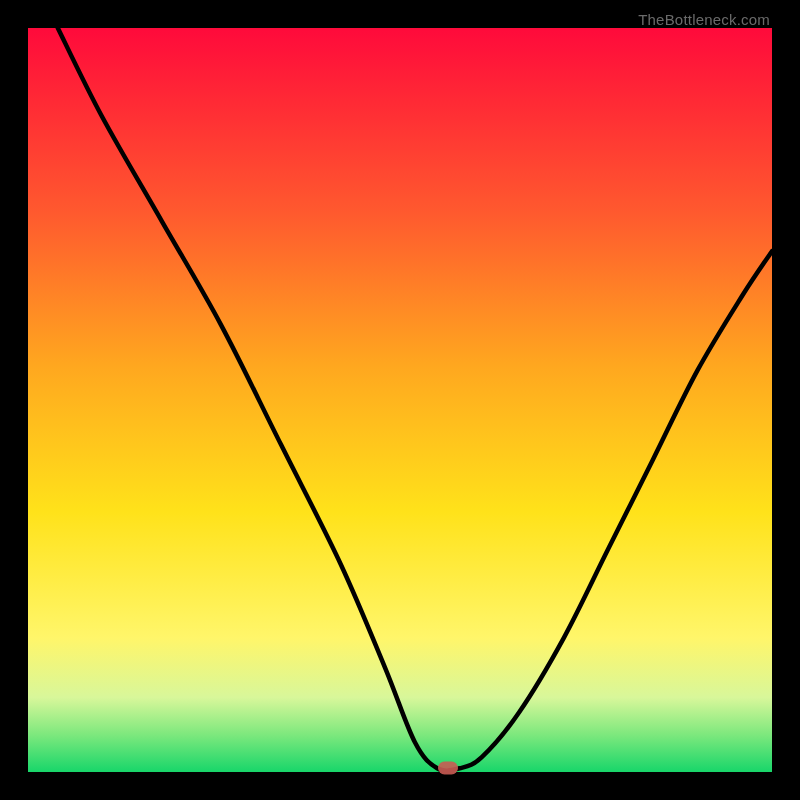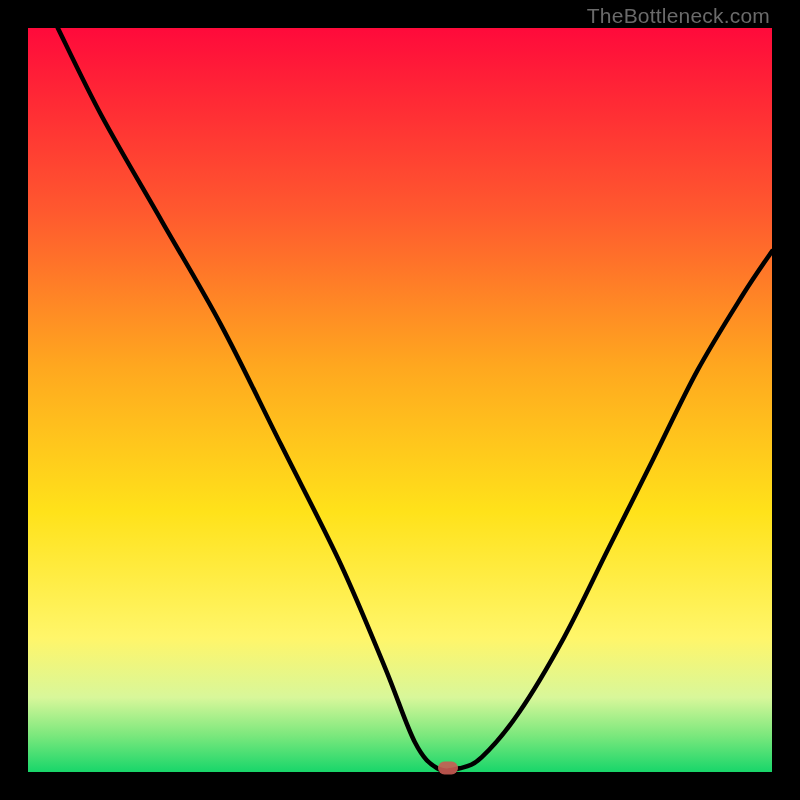--- a/index.html
+++ b/index.html
@@ -32,24 +32,24 @@
       #ffa61f 45%,
       #ffe21a 65%,
       #fff66a 82%,
       #d8f79a 90%,
       #7de87d 95%,
       #18d66a 100%
     );
   }
   .watermark {
     position: absolute;
-    top: 4px;
+    top: 11px;
     right: 30px;
     color: #6a6a6a;
-    font-size: 21px;
+    font-size: 15px;
     letter-spacing: 0.2px;
     user-select: none;
     text-align: center;
   }
   svg.curve {
     position: absolute;
     left: 0;
     top: 0;
   }
   .marker {

